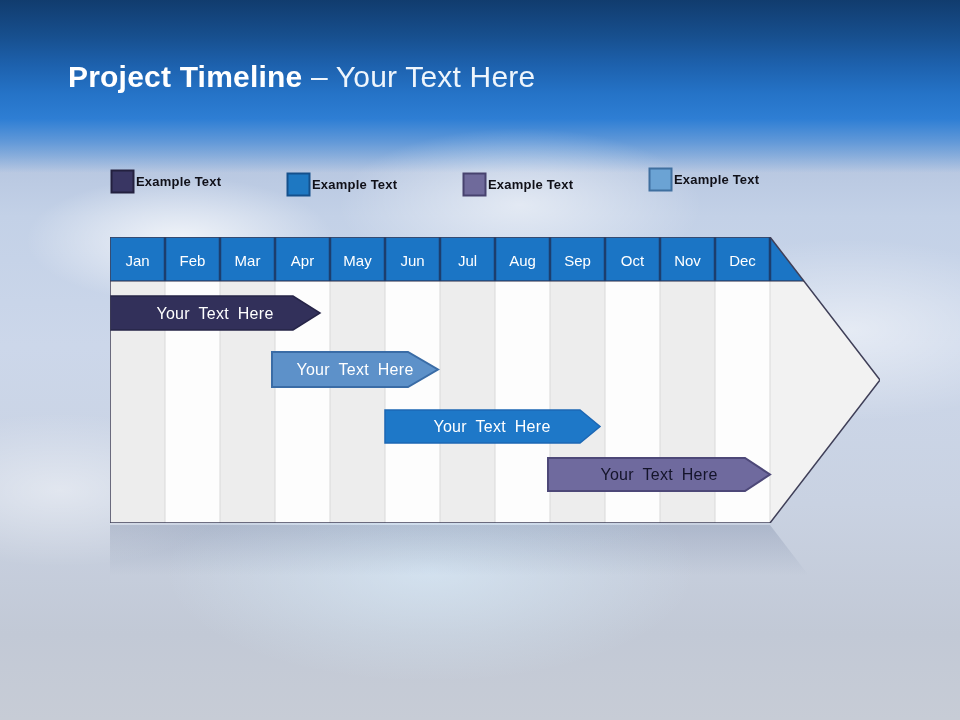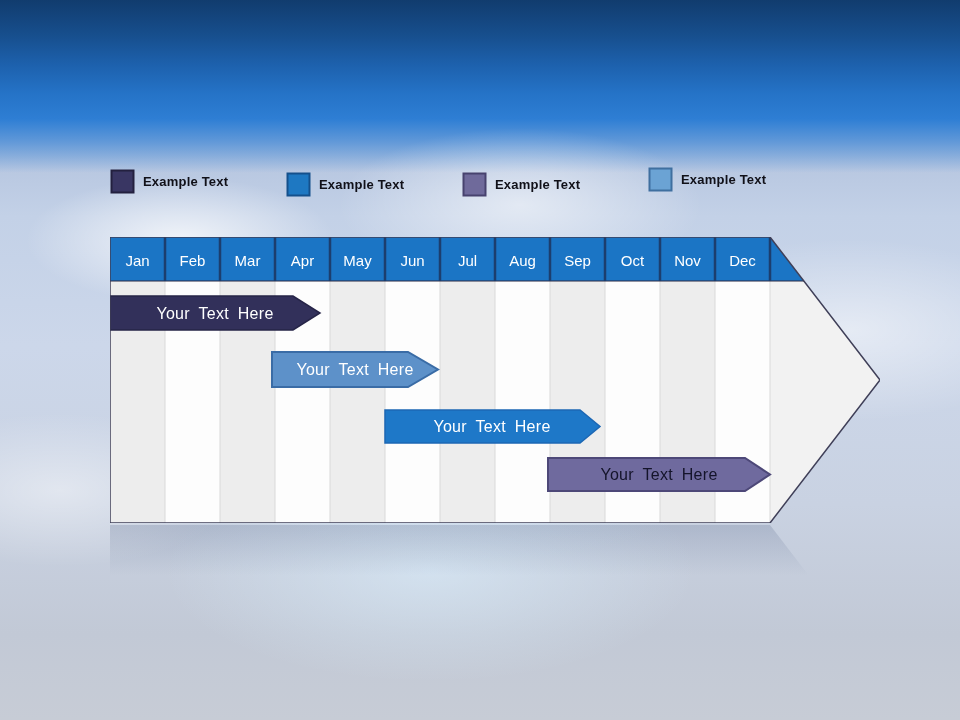--- a/index.html
+++ b/index.html
@@ -15,37 +15,42 @@
       radial-gradient(420px 200px at 480px 420px, rgba(205,233,255,.35), rgba(255,255,255,0) 72%),
       linear-gradient(180deg, #113c6e 0%, #174f8e 5%, #1d61ad 9%, #2573c7 13%, #2e7ed4 16.5%, #5e97d8 19.5%, rgba(150,176,214,0) 24%),
       linear-gradient(180deg, #9fb4d4 0%, #b3c3de 20%, #c3d1e7 30%, #ccd7ea 48%, #c9d2e2 70%, #c2c9d6 88%, #c7ccd6 100%);
   }
   .title{
     position:absolute;left:68px;top:60px;white-space:nowrap;
     font-size:30px;line-height:1.15;color:#ffffff;letter-spacing:.2px;
   }
   .title .t-bold{font-weight:700;}
   .title .t-light{font-weight:400;color:#eef5fc;}
-  .legend-item{position:absolute;display:flex;align-items:center;gap:8px;}
+  .legend-item{position:absolute;display:flex;align-items:center;gap:1px;}
   .legend-label{font-size:13px;font-weight:700;color:#101018;letter-spacing:.2px;white-space:nowrap;}
   .timeline-svg{position:absolute;left:110px;top:237px;}
   .timeline-svg text{font-family:"Liberation Sans",sans-serif;}
   .month-text{font-size:15px;fill:#ffffff;}
   .bar-text{font-size:16px;font-weight:400;word-spacing:4px;letter-spacing:.3px;}
   .reflection{
     position:absolute;left:110px;top:525px;width:770px;height:60px;
     background:linear-gradient(180deg, rgba(110,125,155,.30), rgba(110,125,155,0) 85%);
     clip-path:polygon(0 0, 660px 0, 706px 60px, 0 60px);
   }
 </style>
 </head>
 <body>
 
 <div class="slide">
 
+  <div class="title">
+    <span class="t-bold">Project Timeline</span>
+    <span class="t-light">–</span>
+    <span class="t-light">Your Text Here</span>
+  </div>
 
   <div class="legend-item" style="left:110px;top:169px;">
     <svg width="25" height="25">
       <rect x="1.5" y="1.5" width="22" height="22" stroke-width="2" fill="#393663" stroke="#23203f"></rect>
     </svg>
     <span class="legend-label">Example Text</span>
   </div>
   <div class="legend-item" style="left:286px;top:172px;">
     <svg width="25" height="25">
       <rect x="1.5" y="1.5" width="22" height="22" stroke-width="2" fill="#1e78c2" stroke="#14508c"></rect>

